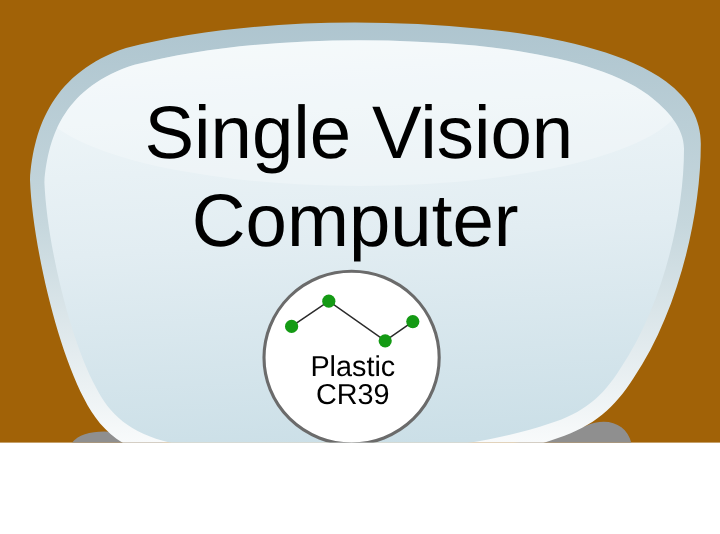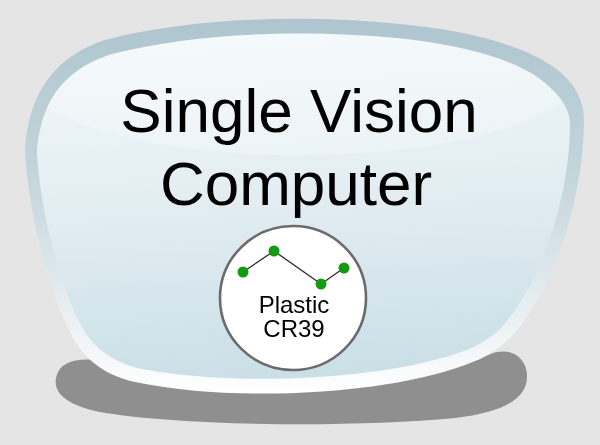--- a/index.html
+++ b/index.html
@@ -1,20 +1,20 @@
 <!DOCTYPE html>
 <html><head>
 <meta charset="utf-8">
 <style>
   html, body { margin: 0; padding: 0; background: #ffffff; }
   .canvas {
     position: relative;
     width: 600px;
-    height: 445px;
-    background: #e5e5e5;
+    height: 369px;
+    background: #a16207;
     overflow: hidden;
     font-family: "Liberation Sans", sans-serif;
   }
   svg { display: block; }
   text { font-family: "Liberation Sans", sans-serif; }
   .title-text { font-size: 62px; }
   .badge-text { font-size: 24px; }
 </style>
 </head>
 <body>

